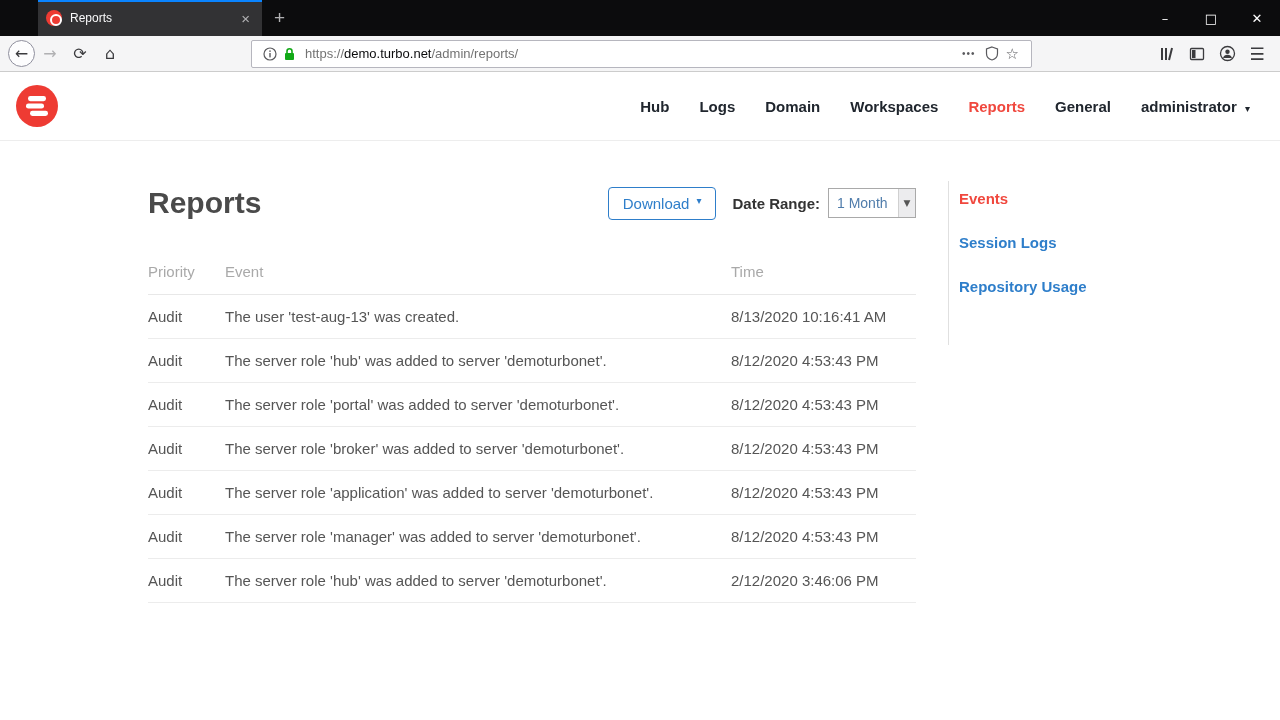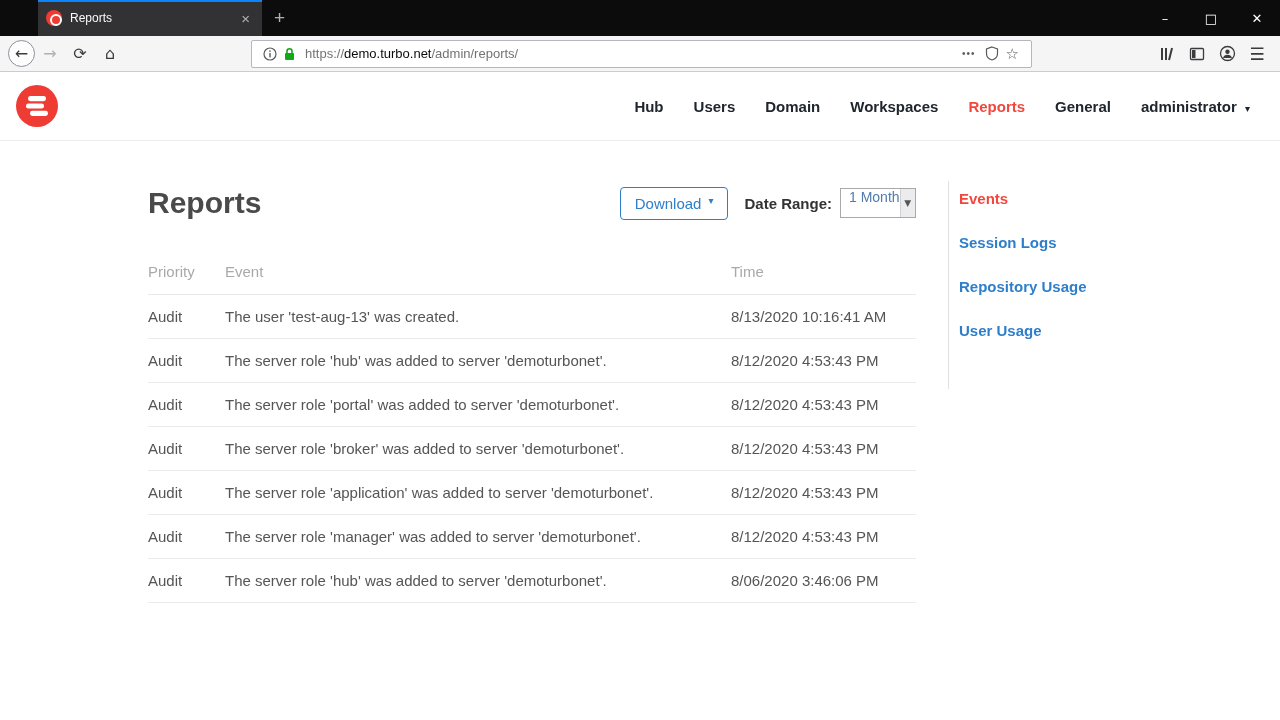--- a/index.html
+++ b/index.html
@@ -55,22 +55,22 @@
   .content { display:flex; align-items:flex-start; height:579px; }
   .main { width:948px; padding:40px 32px 0 148px; }
   .main-top { display:flex; align-items:center; height:44px; }
   .page-title { font-size:30px; font-weight:bold; color:#4a4a4a; }
   .main-controls { margin-left:auto; display:flex; align-items:center; }
   .btn-download { border:1px solid #2e7eca; color:#2e7eca; background:#fff; border-radius:4px;
                   font-size:15px; padding:7px 14px; display:flex; align-items:flex-start; cursor:pointer;
                   font-family:"Liberation Sans", sans-serif; }
   .btn-download .caret { font-size:10px; margin-left:7px; font-family:"DejaVu Sans", sans-serif; }
   .dr-label { font-size:15px; font-weight:bold; color:#333; margin:0 8px 0 16px; }
-  .select { width:76px; height:30px; border:1px solid #a9a9a9; background:#fff; display:flex;
-            align-items:flex-start; cursor:pointer; }
+  .select { width:88px; height:30px; border:1px solid #a9a9a9; background:#fff; display:flex;
+            align-items:center; cursor:pointer; }
   .select .val { flex:1; font-size:14px; color:#4f7cab; padding-left:8px; white-space:nowrap; }
   .select .dd { width:17px; height:28px; background:#ececee; border-left:1px solid #d0d0d0;
                display:flex; align-items:center; justify-content:center; font-size:9px; color:#555;
                font-family:"DejaVu Sans", sans-serif; }
 
   table.events { width:100%; border-collapse:collapse; margin-top:38px; }
   table.events th { text-align:left; font-size:15px; font-weight:normal; color:#a9a9a9;
                     padding:0 0 14px 0; border-bottom:1px solid #e8e8e8; }
   table.events td { font-size:15px; color:#555; padding:13px 0; border-bottom:1px solid #ececec; }
   .col-priority { width:77px; }
@@ -157,21 +157,21 @@
   <span class="logo">
     <svg width="42" height="42" viewBox="0 0 42 42">
       <circle cx="21" cy="21" r="21" fill="#ee3b33"></circle>
       <rect x="12" y="11" width="18" height="5.2" rx="2.4" fill="#fff"></rect>
       <rect x="10" y="18.4" width="18" height="5.2" rx="2.4" fill="#fff"></rect>
       <rect x="14" y="25.8" width="18" height="5.2" rx="2.4" fill="#fff"></rect>
     </svg>
   </span>
   <div class="site-nav">
     <span class="nav-link">Hub</span>
-    <span class="nav-link">Users</span>
+    <span class="nav-link">Logs</span>
     <span class="nav-link">Domain</span>
     <span class="nav-link">Workspaces</span>
     <span class="nav-link active">Reports</span>
     <span class="nav-link">General</span>
     <span class="nav-link">
       <span>administrator</span>
       <span class="caret">▾</span>
     </span>
   </div>
 </div>
@@ -228,25 +228,24 @@
           <td>8/12/2020 4:53:43 PM</td>
         </tr>
         <tr>
           <td>Audit</td>
           <td>The server role 'manager' was added to server 'demoturbonet'.</td>
           <td>8/12/2020 4:53:43 PM</td>
         </tr>
         <tr>
           <td>Audit</td>
           <td>The server role 'hub' was added to server 'demoturbonet'.</td>
-          <td>8/06/2020 3:46:06 PM</td>
+          <td>2/12/2020 3:46:06 PM</td>
         </tr>
       </tbody>
     </table>
   </div>
 
   <div class="side">
     <a class="side-link active">Events</a>
     <a class="side-link">Session Logs</a>
     <a class="side-link">Repository Usage</a>
-    <a class="side-link">User Usage</a>
   </div>
 </div>
 
 </body></html>

